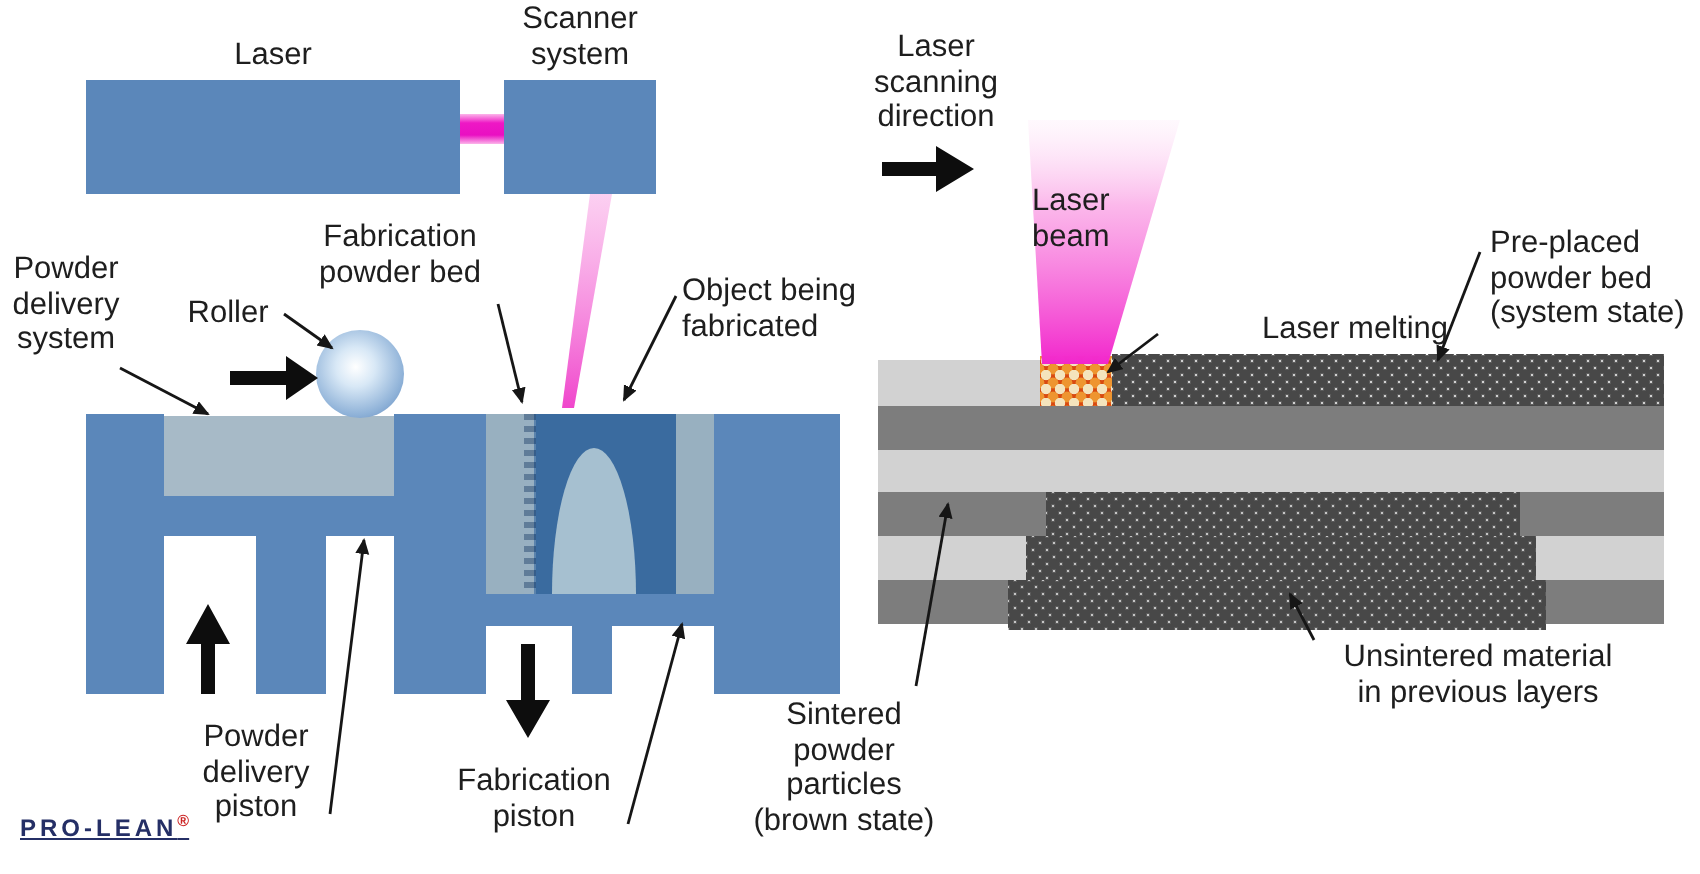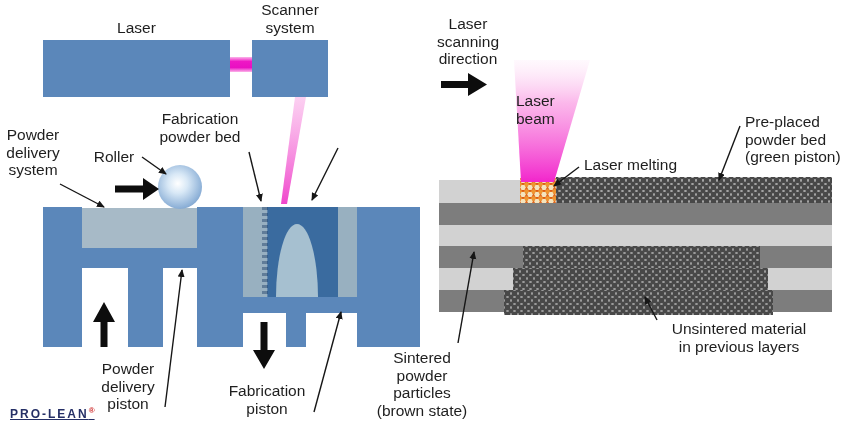--- a/index.html
+++ b/index.html
@@ -62,21 +62,21 @@
   .lbl-laser{left:43px;top:19px;width:187px;}
   .lbl-scanner{left:250px;top:1px;width:80px;}
   .lbl-fpb{left:148px;top:110px;width:104px;}
   .lbl-pds{left:0px;top:126px;width:66px;}
   .lbl-roller{left:90px;top:148px;width:48px;}
   .lbl-obf{left:341px;top:137px;width:104px;}
   .lbl-pdp{left:94px;top:360px;width:68px;}
   .lbl-fp{left:224px;top:382px;width:86px;}
   .lbl-lsd{left:432px;top:15px;width:72px;}
   .lbl-lbeam{left:516px;top:92px;width:54px;}
-  .lbl-lmelt{left:584px;top:156px;width:120px;}
+  .lbl-lmelt{left:604px;top:156px;width:120px;text-align:right;}
   .lbl-pp{left:745px;top:113px;width:100px;}
   .lbl-sint{left:372px;top:349px;width:100px;}
   .lbl-uns{left:655px;top:320px;width:168px;}
   .logo{left:10px;top:406px;font-weight:bold;font-size:12px;letter-spacing:2px;
         color:var(--logo_navy);z-index:10;text-decoration:underline;}
   .logo sup{color:var(--logo_red);font-size:8px;letter-spacing:0;}
 </style>
 </head>
 <body>
 
@@ -151,35 +151,37 @@
 
   <div class="lbl ctr lbl-laser">Laser</div>
   <div class="lbl ctr lbl-scanner">Scanner
 system</div>
   <div class="lbl ctr lbl-fpb">Fabrication
 powder bed</div>
   <div class="lbl ctr lbl-pds">Powder
 delivery
 system</div>
   <div class="lbl ctr lbl-roller">Roller</div>
+  <div class="lbl lbl-obf">Object being
+fabricated</div>
   <div class="lbl ctr lbl-pdp">Powder
 delivery
 piston</div>
   <div class="lbl ctr lbl-fp">Fabrication
 piston</div>
 
   <div class="lbl ctr lbl-lsd">Laser
 scanning
 direction</div>
   <div class="lbl lbl-lbeam">Laser
 beam</div>
   <div class="lbl lbl-lmelt">Laser melting</div>
   <div class="lbl lbl-pp">Pre-placed
 powder bed
-(green piston)</div>
+(system state)</div>
   <div class="lbl ctr lbl-sint">Sintered
 powder
 particles
 (brown state)</div>
   <div class="lbl ctr lbl-uns">Unsintered material
 in previous layers</div>
 
   <div class="abs logo">
     <span>PRO-LEAN</span><sup>®</sup>
   </div>

